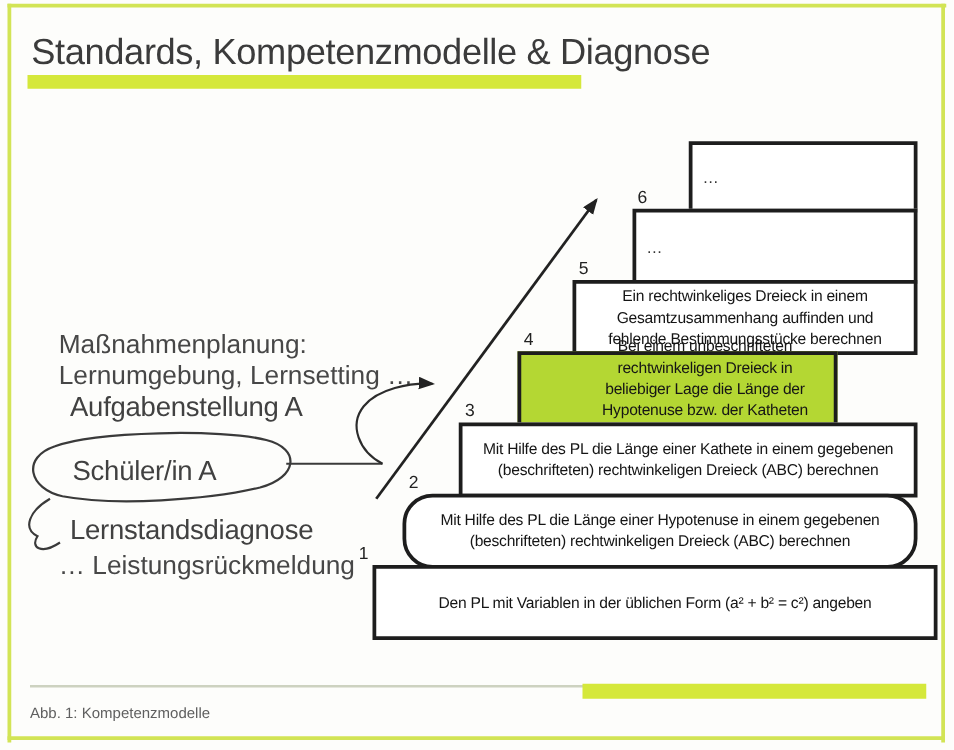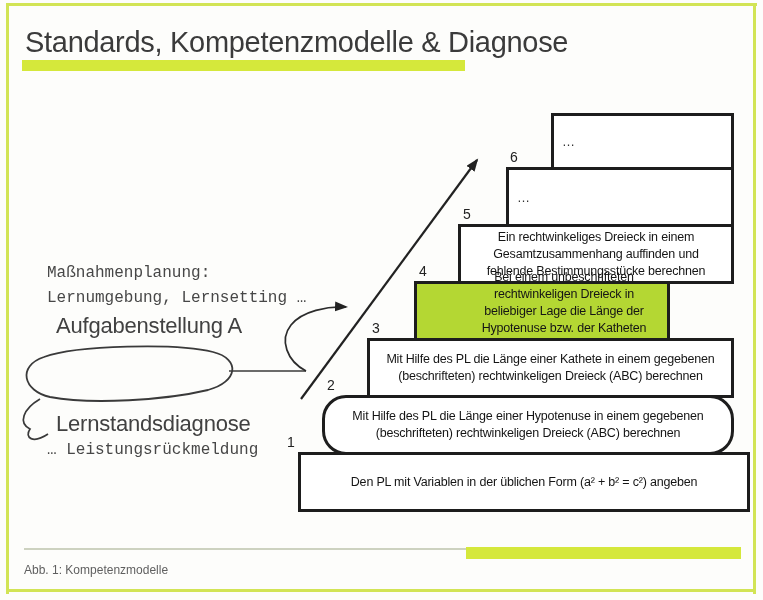--- a/index.html
+++ b/index.html
@@ -15,21 +15,21 @@
   .frame.bottom{left:6px;top:589px;width:750px;height:3px;}
 
   .title{
     position:absolute;left:25px;top:26px;width:700px;
     font-size:29px;letter-spacing:-0.3px;color:#3b3b3b;font-weight:400;
   }
   .title-underline{position:absolute;left:22px;top:60px;width:443px;height:11px;background:#d5e83b;}
 
   
   .ann{position:absolute;color:#474747;white-space:nowrap;}
-  .ann.small{font-size:16px;font-family:Liberation Mono, monospace;}
+  .ann.small{font-size:21px;}
   .ann.big{font-size:22px;letter-spacing:-0.2px;color:#414141;margin-left:10px;}
   .a-massnahmen{left:47px;top:264px;}
   .a-lernumgebung{left:47px;top:289px;}
   .a-aufgaben{left:46px;top:313px;}
   .a-schueler{left:48px;top:364px;font-size:23px;}
   .a-lernstand{left:46px;top:411px;font-size:24px;}
   .a-leistung{left:47px;top:441px;}
 
   
   .lvl{
@@ -74,20 +74,21 @@
   <div class="frame left"></div>
   <div class="frame right"></div>
   <div class="frame bottom"></div>
 
   <div class="title">Standards, Kompetenzmodelle &amp; Diagnose</div>
   <div class="title-underline"></div>
 
   <div class="ann small a-massnahmen">Maßnahmenplanung:</div>
   <div class="ann small a-lernumgebung">Lernumgebung, Lernsetting …</div>
   <div class="ann big a-aufgaben">Aufgabenstellung A</div>
+  <div class="ann big a-schueler">Schüler/in A</div>
   <div class="ann big a-lernstand">Lernstandsdiagnose</div>
   <div class="ann small a-leistung">… Leistungsrückmeldung</div>
 
   <div>
     <div class="lvl lvl-0 dots">
       <span class="lvl-text">…</span>
     </div>
     <div class="lvl lvl-1 dots">
       <span class="lvl-text">…</span>
     </div>

